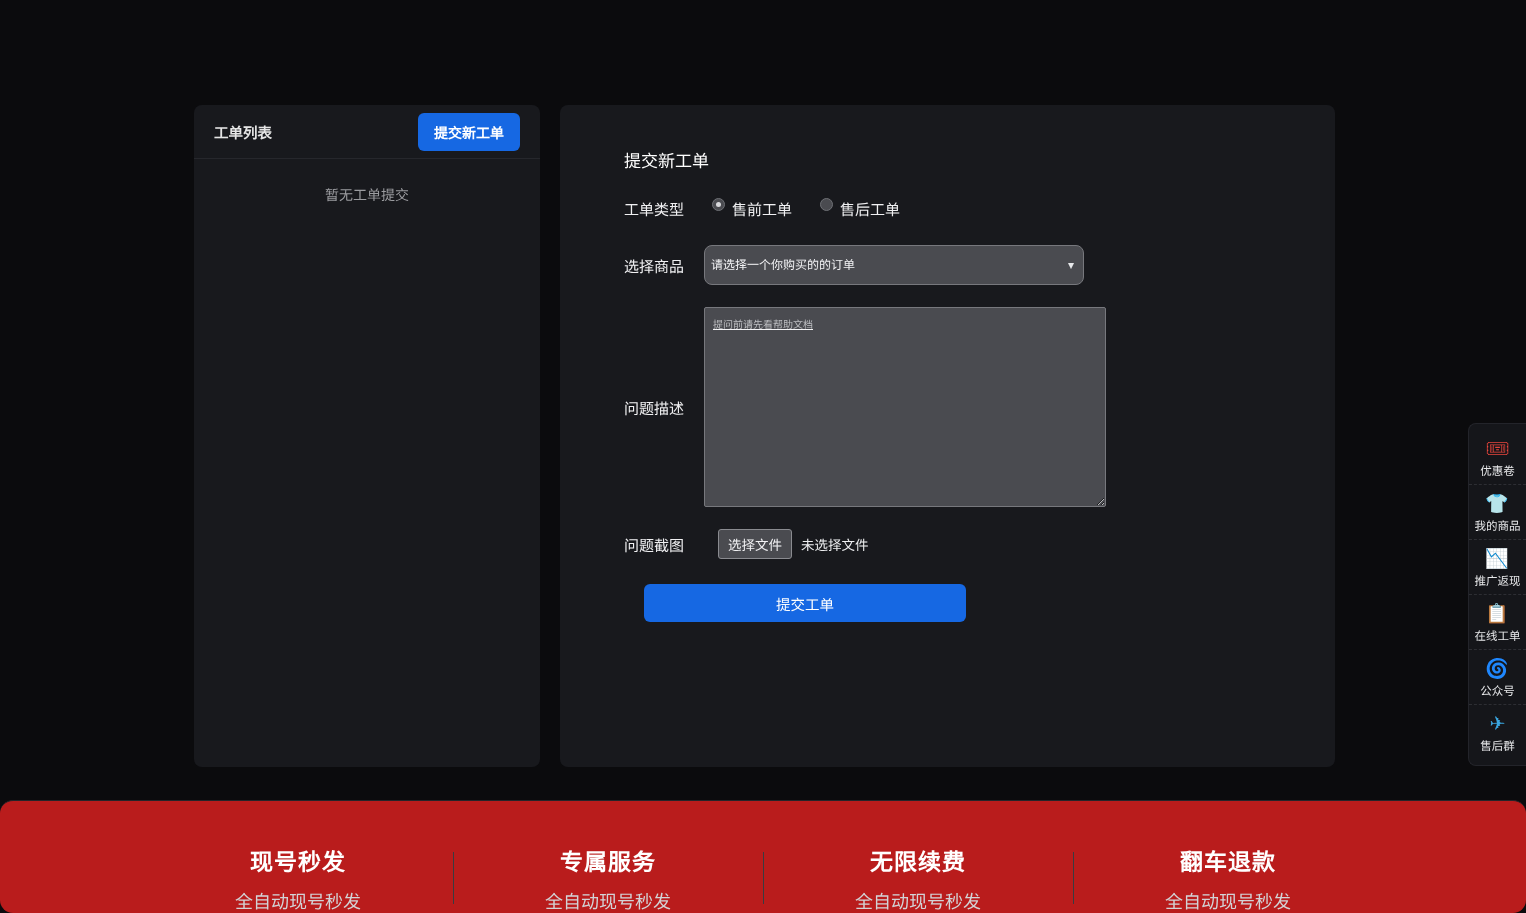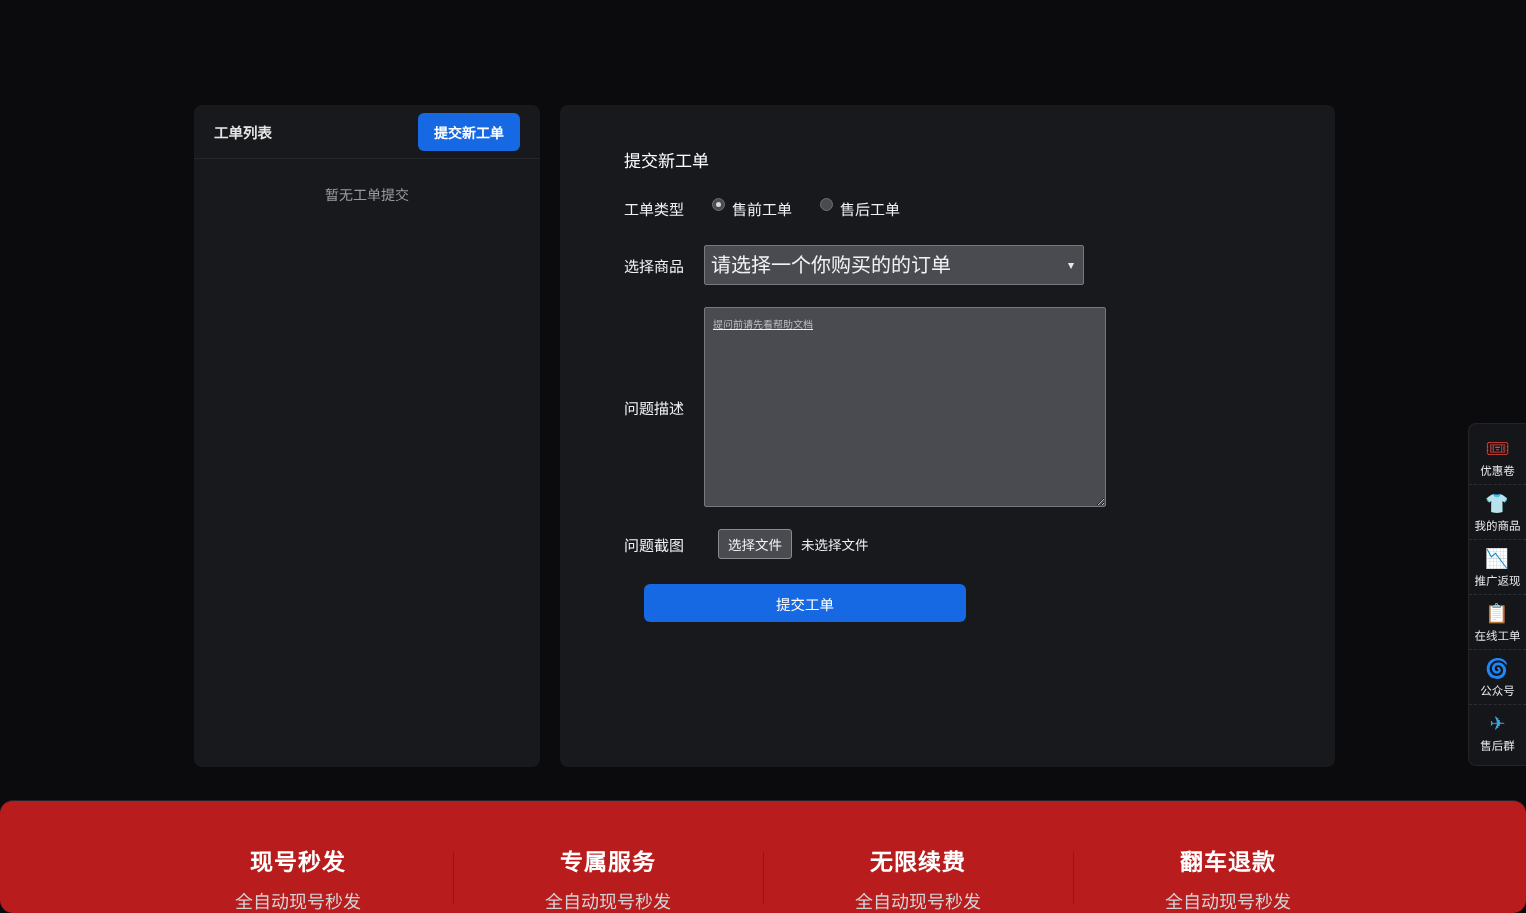--- a/index.html
+++ b/index.html
@@ -110,22 +110,22 @@
     content: ""; position: absolute; left: 3px; top: 3px;
     width: 5px; height: 5px; border-radius: 50%; background: #d8d9dc;
   }
 
   .select-wrap { position: relative; margin-left: 8px; }
   select.product-select {
     width: 380px; height: 40px;
     background: #4a4b50;
     color: #f2f2f4;
     border: 1px solid #77787d;
-    border-radius: 2px;
-    font-size: 20px;
+    border-radius: 8px;
+    font-size: 12px;
     font-family: inherit;
     padding: 0 23px 0 6px;
     -webkit-appearance: none; appearance: none;
     cursor: pointer;
   }
   .select-caret {
     position: absolute; right: 10px; top: 50%; transform: translateY(-50%);
     pointer-events: none; color: #e7e8ea; font-size: 12px;
   }
 

